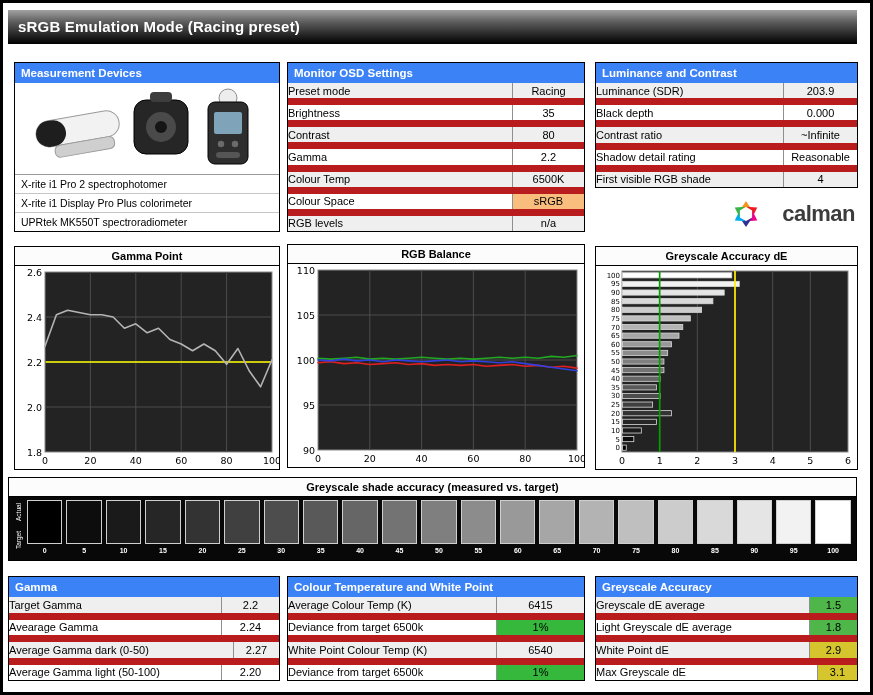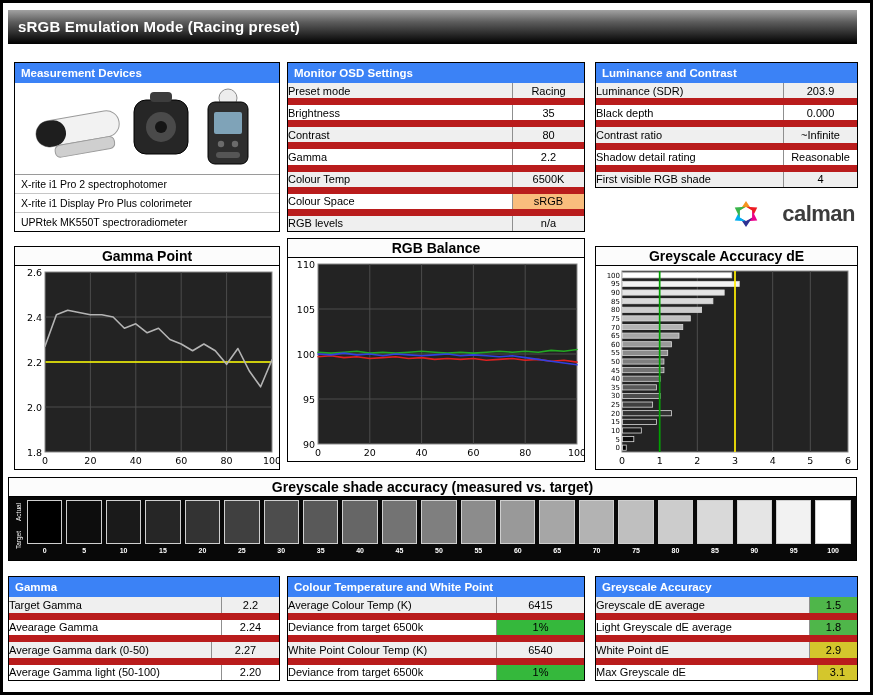--- a/index.html
+++ b/index.html
@@ -15,21 +15,21 @@
   .tbody{display:flex;flex-direction:column}
   .trow{flex:1;display:flex;align-items:stretch;border-top:7px solid #b91c1c;font-size:11px;background:#fff}
   .trow:first-child{border-top:none}
   .trow.alt{background:#efefef}
   .tlabel{flex:1;display:flex;align-items:center;}
   .tval{display:flex;align-items:center;justify-content:center;border-left:1px solid #8f8f8f;text-align:center;font-size:11px}
   .devices-photo{height:92px;border-bottom:1px solid #9a9a9a;display:flex;align-items:center;justify-content:center;background:#fff}
   .dev-list{display:flex;flex-direction:column;height:56px}
   .dev-row{flex:1;display:flex;align-items:center;padding-left:6px;font-size:10.5px;border-top:1px solid #c6c6c6}
   .dev-row:first-child{border-top:none}
-  .chart-title{height:19px;line-height:19px;text-align:center;font-weight:bold;font-size:14px;background:#fcfcfc;border-bottom:1px solid #000}
+  .chart-title{height:19px;line-height:19px;text-align:center;font-weight:bold;font-size:11px;background:#fcfcfc;border-bottom:1px solid #000}
   .chart-svg{display:block;background:#fff}
   svg text{font-family:"DejaVu Sans","Liberation Sans",sans-serif}
   .strip-body{height:63px;background:#080808;position:relative;display:flex;gap:4px;padding:3px 5px 0 18px}
   .patch-cell{flex:1;display:flex;flex-direction:column}
   .patch{height:44px;border:1px solid #cfcfcf}
   .patch-label{height:13px;color:#fff;font-size:7px;font-weight:bold;text-align:center;line-height:13px}
   .strip-rot{position:absolute;left:3px;width:13px;display:flex;align-items:center;justify-content:center;
     writing-mode:vertical-rl;transform:rotate(180deg);color:#fff;font-size:6.5px}
   .logo{position:absolute;left:660px;top:194px;width:197px;height:40px;display:flex;align-items:center;justify-content:flex-end;gap:21px;padding-right:2px}
   .logo-text{font-size:22px;font-weight:bold;color:#3c3c3c;letter-spacing:-0.5px}
@@ -162,21 +162,21 @@
         <line x1="30" y1="95.99999999999999" x2="257" y2="95.99999999999999" stroke="#4c4c4c" stroke-width="1"></line>
         <text x="27" y="99.49999999999999" text-anchor="end" font-size="9.5" fill="#000">2.2</text>
         <line x1="30" y1="51.00000000000003" x2="257" y2="51.00000000000003" stroke="#4c4c4c" stroke-width="1"></line>
         <text x="27" y="54.50000000000003" text-anchor="end" font-size="9.5" fill="#000">2.4</text>
         <text x="27" y="9.5" text-anchor="end" font-size="9.5" fill="#000">2.6</text>
         <line x1="30.5" y1="95.99999999999999" x2="256.5" y2="95.99999999999999" stroke="#ffff00" stroke-width="1.7"></line>
         <polyline points="30.0,80.3 41.4,48.8 52.7,44.2 64.0,46.5 75.4,48.8 86.8,48.8 98.1,51.0 109.4,62.3 120.8,57.8 132.2,66.8 143.5,62.3 154.9,73.5 166.2,78.0 177.6,84.8 188.9,78.0 200.3,84.8 211.6,98.3 222.9,82.5 234.3,105.0 245.6,120.8 257.0,93.8" fill="none" stroke="#b4b4b4" stroke-width="1.6" stroke-linejoin="round" stroke-linecap="round"></polyline>
       </svg>
   </div>
 
-  <div class="panel" style="left:287px;top:238px;width:298px;height:224px">
+  <div class="panel" style="left:287px;top:244px;width:298px;height:224px">
     <div class="chart-title">RGB Balance</div>
     <svg class="chart-svg" id="chart-1" width="296" height="203">
         <rect x="30" y="6" width="259" height="180" fill="#232323" stroke="#8a8a8a" stroke-width="1"></rect>
         <text x="30" y="198" text-anchor="middle" font-size="9.5" fill="#000">0</text>
         <line x1="81.80000000000001" y1="6" x2="81.80000000000001" y2="186" stroke="#4c4c4c" stroke-width="1"></line>
         <text x="81.80000000000001" y="198" text-anchor="middle" font-size="9.5" fill="#000">20</text>
         <line x1="133.60000000000002" y1="6" x2="133.60000000000002" y2="186" stroke="#4c4c4c" stroke-width="1"></line>
         <text x="133.60000000000002" y="198" text-anchor="middle" font-size="9.5" fill="#000">40</text>
         <line x1="185.4" y1="6" x2="185.4" y2="186" stroke="#4c4c4c" stroke-width="1"></line>
         <text x="185.4" y="198" text-anchor="middle" font-size="9.5" fill="#000">60</text>
@@ -358,21 +358,21 @@
         <div class="trow alt">
           <div class="tlabel">Target Gamma</div>
           <div class="tval" style="width: 58px;">2.2</div>
         </div>
         <div class="trow">
           <div class="tlabel">Avearage Gamma</div>
           <div class="tval" style="width: 58px;">2.24</div>
         </div>
         <div class="trow alt">
           <div class="tlabel">Average Gamma dark (0-50)</div>
-          <div class="tval" style="width: 68px;">2.27</div>
+          <div class="tval" style="width: 46px;">2.27</div>
         </div>
         <div class="trow">
           <div class="tlabel">Average Gamma light (50-100)</div>
           <div class="tval" style="width: 58px;">2.20</div>
         </div>
       </div>
   </div>
 
   <div class="panel" style="left:287px;top:576px;width:298px;height:105px">
     <div class="phead">Colour Temperature and White Point</div>

